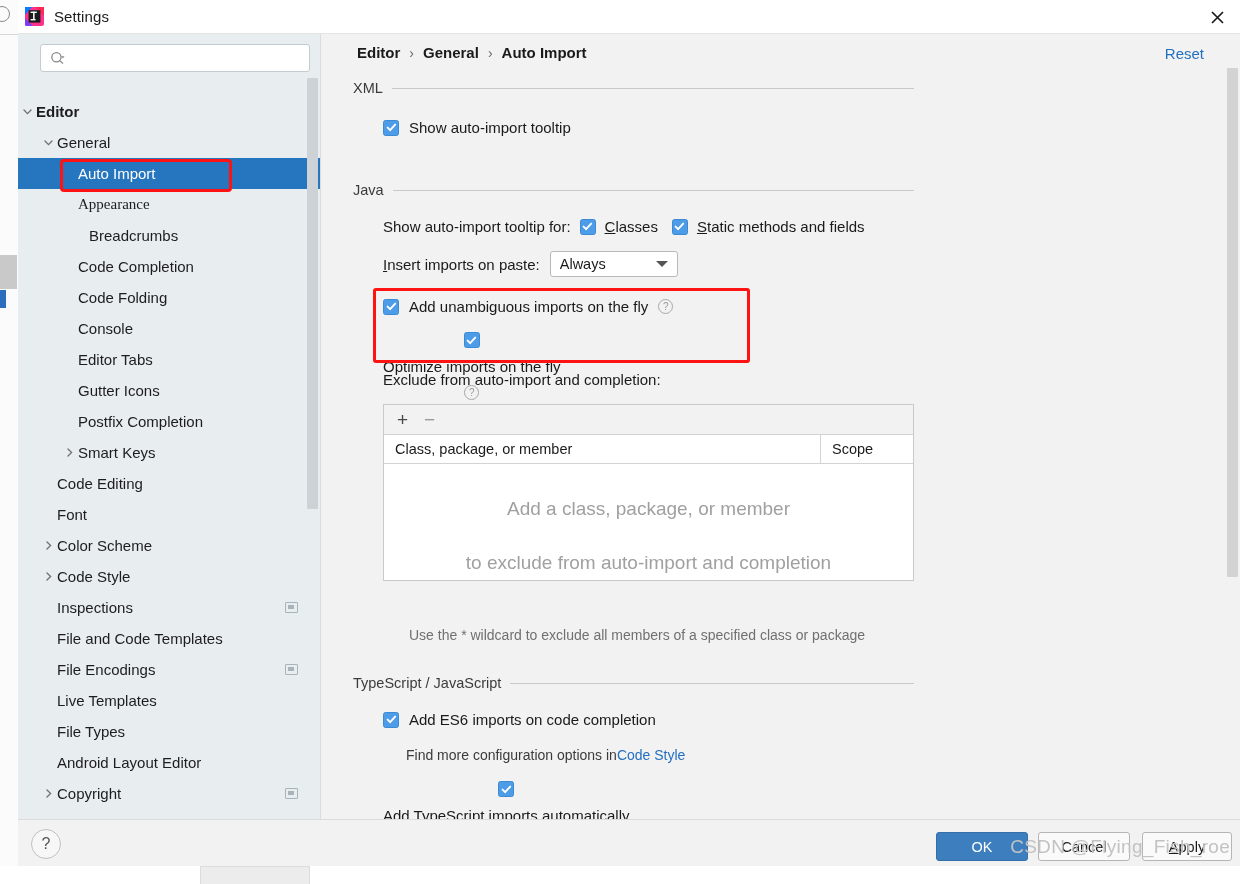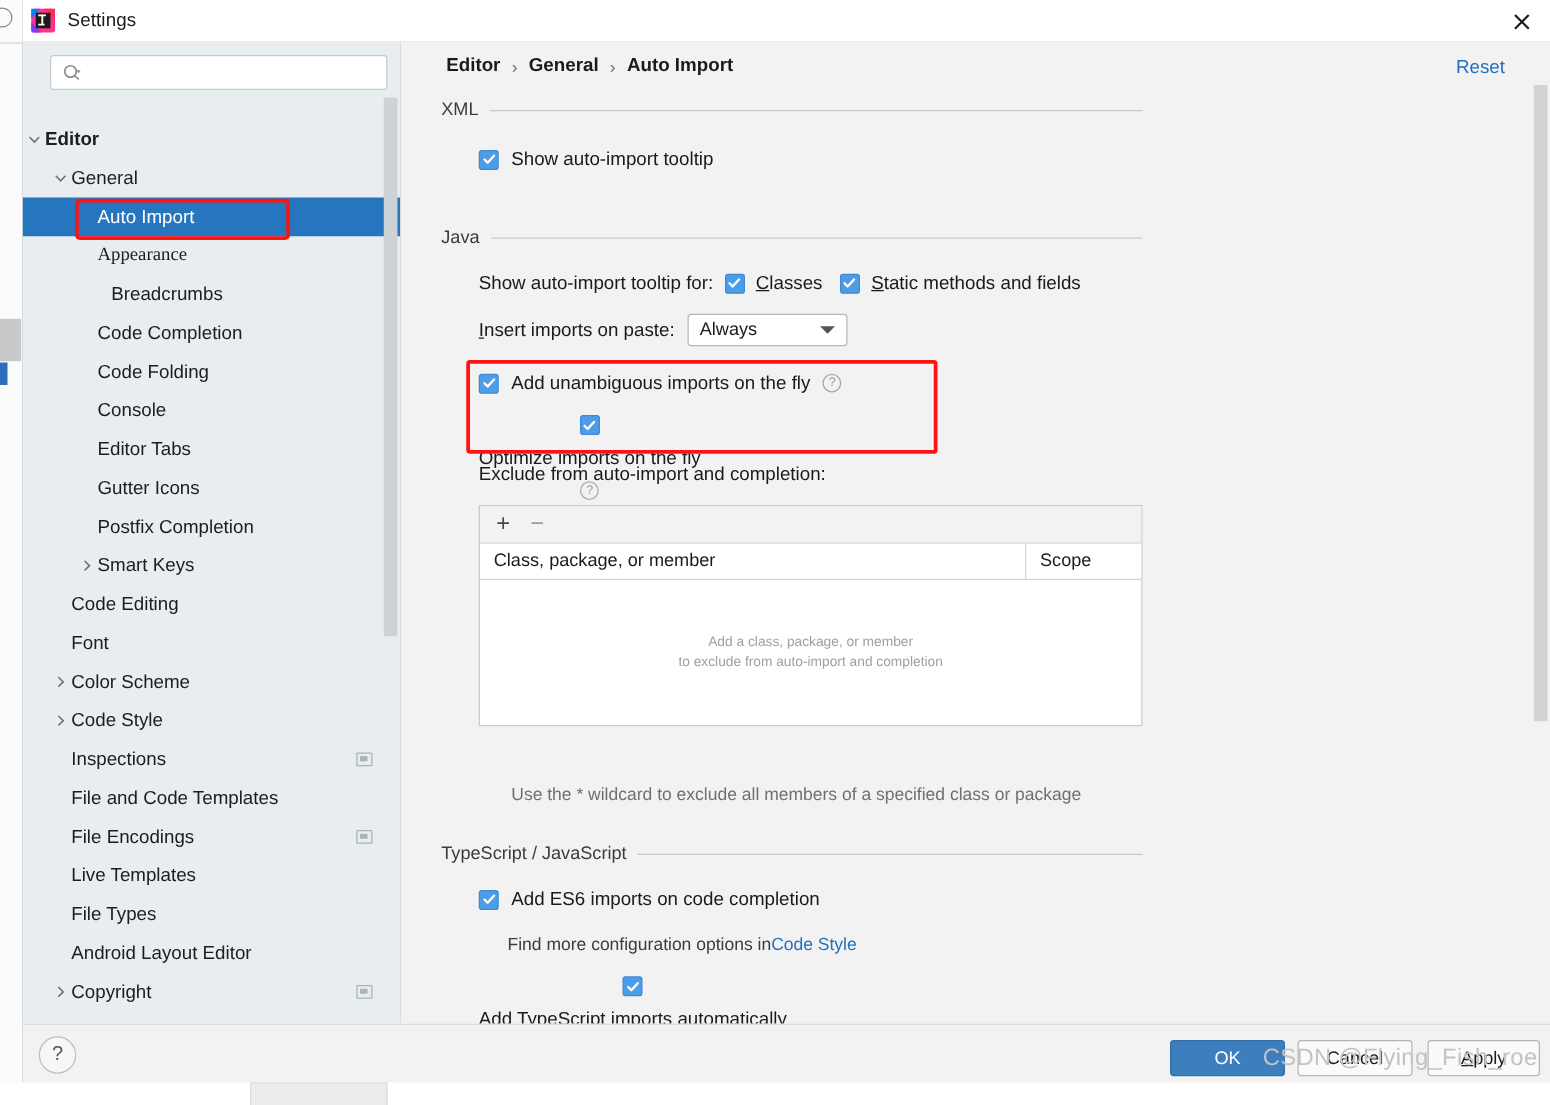--- a/index.html
+++ b/index.html
@@ -248,21 +248,21 @@
   .th {
     font-size: 14.5px; color: #1a1a1a; display: flex; align-items: center;
     padding-left: 11px;
   }
   .th.c1 { width: 437px; border-right: 1px solid #d3d3d3; }
   .th.c2 { flex: 1; }
   .table-empty {
     height: 115px; display: flex; flex-direction: column;
     align-items: center; justify-content: center; gap: 4px;
   }
-  .empty-line { font-size: 11px; color: #a0a0a0; }
+  .empty-line { font-size: 19px; color: #a0a0a0; margin-top: 28px; }
 
   .hint {
     position: absolute; left: 88px; top: 590px; width: 478px;
     font-size: 14px; color: #707070; line-height: 22px;
   }
 
   .sublink { color: #2470c0; cursor: pointer; }
 
   
   .content-sb-track {

